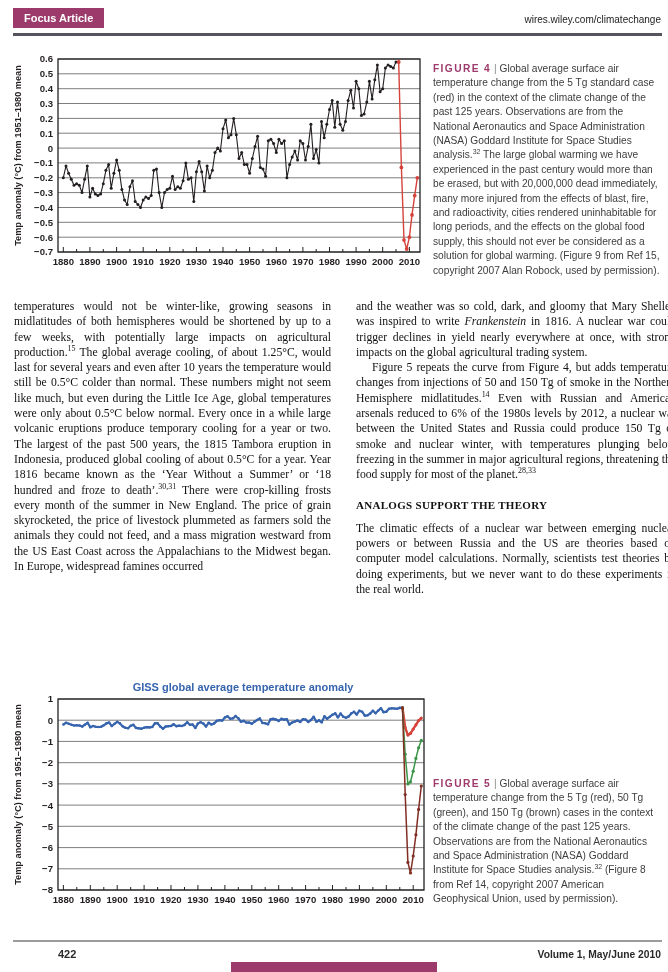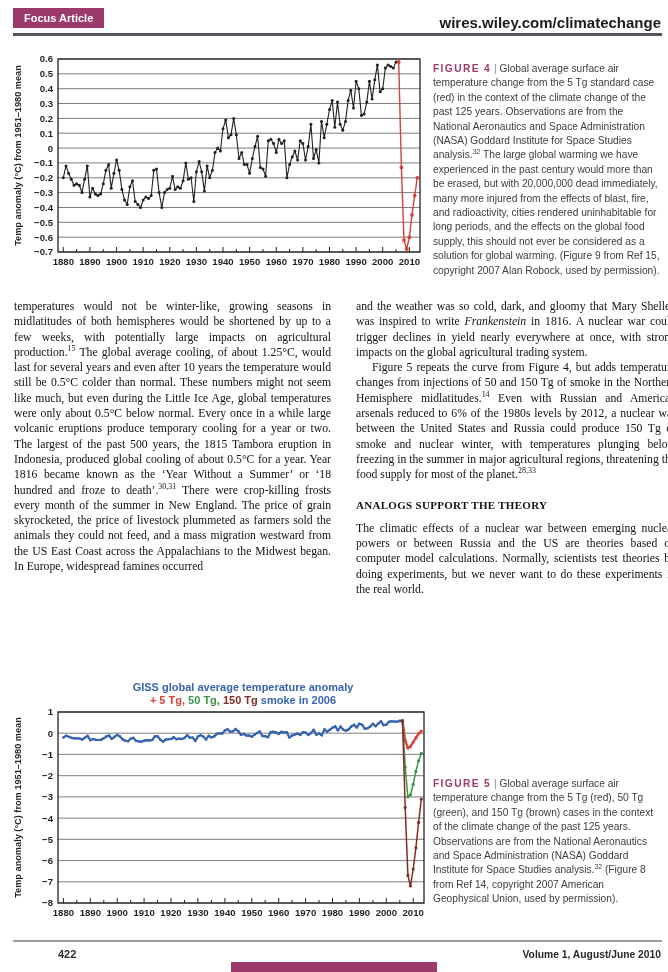--- a/index.html
+++ b/index.html
@@ -1,21 +1,21 @@
 <!DOCTYPE html>
 <html><head>
 <meta charset="utf-8">
 <style>
   html,body{margin:0;padding:0;background:#e8e8e8;}
   .page{position:relative;width:668px;height:972px;background:#ffffff;overflow:hidden;
         font-family:"Liberation Sans",sans-serif;}
   
   .badge{position:absolute;left:13px;top:8px;background:#9b3a6b;color:#fff;
          font-size:11px;font-weight:bold;padding:4px 11px 4px 11px;}
-  .site{position:absolute;right:7px;top:14px;font-size:15px;color:#1c1c1c;font-weight:bold;}
+  .site{position:absolute;right:7px;top:14px;font-size:10px;color:#1c1c1c;font-weight:normal;}
   .hrule{position:absolute;left:13px;right:6px;top:33px;height:3px;background:#55545c;}
   
   .chartbox{position:absolute;}
   .ctitle{text-align:center;font-size:11px;font-weight:bold;line-height:13px;
           padding-left:40px;color:#231f20;white-space:nowrap;}
   .chart svg text{font-family:"Liberation Sans",sans-serif;font-weight:bold;fill:#231f20;}
   .chart svg text.tick{font-size:9.6px;}
   .chart svg text.ylab{font-size:9.2px;}
   
   .caption{position:absolute;left:433px;width:229px;font-size:10.2px;line-height:14.4px;
@@ -267,21 +267,20 @@
 
   <div class="col" style="left:356px;width:320px;">
     <p><span>and the weather was so cold, dark, and gloomy that Mary Shelley was inspired to write </span><span style="font-style: italic;">Frankenstein</span><span> in 1816. A nuclear war could trigger declines in yield nearly everywhere at once, with strong impacts on the global agricultural trading system.</span></p>
     <p class="indent"><span>Figure 5 repeats the curve from Figure 4, but adds temperature changes from injections of 50 and 150 Tg of smoke in the Northern Hemisphere midlatitudes.</span><span class="sup">14</span><span> Even with Russian and American arsenals reduced to 6% of the 1980s levels by 2012, a nuclear war between the United States and Russia could produce 150 Tg of smoke and nuclear winter, with temperatures plunging below freezing in the summer in major agricultural regions, threatening the food supply for most of the planet.</span><span class="sup">28,33</span></p>
     <h2>ANALOGS SUPPORT THE THEORY</h2>
     <p>The climatic effects of a nuclear war between emerging nuclear powers or between Russia and the US are theories based on computer model calculations. Normally, scientists test theories by doing experiments, but we never want to do these experiments in the real world.</p>
   </div>
 
   <div class="chartbox" style="left:10px;top:681px;width:426px;">
     <div class="ctitle"><span style="color: rgb(55, 100, 174);">GISS global average temperature anomaly</span></div>
-    <div class="ctitle"><span style="color: rgb(214, 67, 60);">+ 5 Tg, </span><span style="color: rgb(59, 149, 72);">50 Tg, </span><span style="color: rgb(128, 46, 36);">150 Tg</span><span style="color: rgb(55, 100, 174);"> smoke in 2006</span></div>
     <div class="chart"><svg xmlns="http://www.w3.org/2000/svg" width="426" height="222">
           <line x1="48" x2="414" y1="5.0" y2="5.0" stroke="#7e7e7e" stroke-width="1"></line>
           <text class="tick" x="43" y="8.4" text-anchor="end">1</text>
           <line x1="48" x2="414" y1="26.2" y2="26.2" stroke="#7e7e7e" stroke-width="1"></line>
           <text class="tick" x="43" y="29.599999999999998" text-anchor="end">0</text>
           <line x1="48" x2="414" y1="47.4" y2="47.4" stroke="#7e7e7e" stroke-width="1"></line>
           <text class="tick" x="43" y="50.8" text-anchor="end">−1</text>
           <line x1="48" x2="414" y1="68.7" y2="68.7" stroke="#7e7e7e" stroke-width="1"></line>
           <text class="tick" x="43" y="72.10000000000001" text-anchor="end">−2</text>
           <line x1="48" x2="414" y1="89.9" y2="89.9" stroke="#7e7e7e" stroke-width="1"></line>
@@ -494,16 +493,16 @@
           <circle cx="408.6" cy="115.4" r="1.6" fill="#802e24"></circle>
           <circle cx="411.3" cy="92.0" r="1.6" fill="#802e24"></circle>
           <text class="ylab" transform="translate(11 100.5) rotate(-90)" text-anchor="middle">Temp anomaly (°C) from 1951–1980 mean</text>
         </svg></div>
   </div>
 
   <div class="caption" style="top:777px;"><span class="figlabel">FIGURE 5</span><span style="color: rgb(138, 138, 138);"> |  </span><span>Global average surface air temperature change from the 5 Tg (red), 50 Tg (green), and 150 Tg (brown) cases in the context of the climate change of the past 125 years. Observations are from the National Aeronautics and Space Administration (NASA) Goddard Institute for Space Studies analysis.</span><span class="sup">32</span><span> (Figure 8 from Ref 14, copyright 2007 American Geophysical Union, used by permission).</span></div>
 
   <div class="frule"></div>
   <div class="fpage">422</div>
-  <div class="fissue">Volume 1, August/June 2010</div>
+  <div class="fissue">Volume 1, May/June 2010</div>
   <div class="fbar"></div>
 
 </div>
 
 </body></html>

